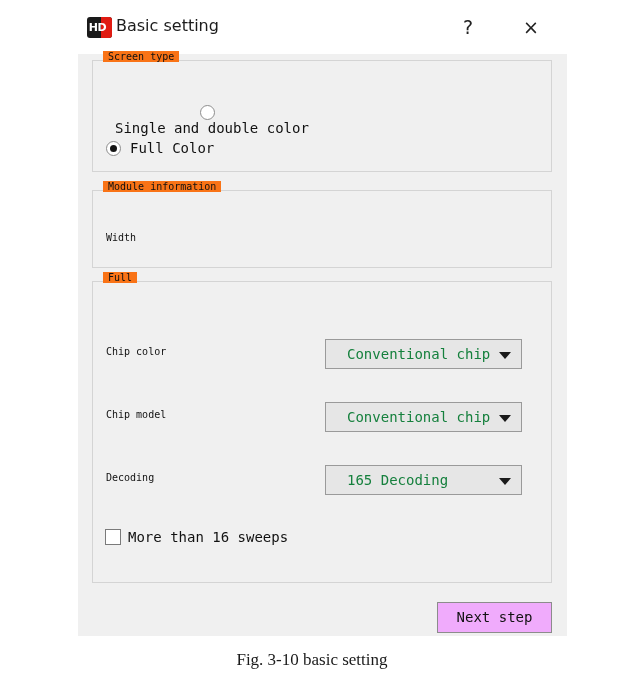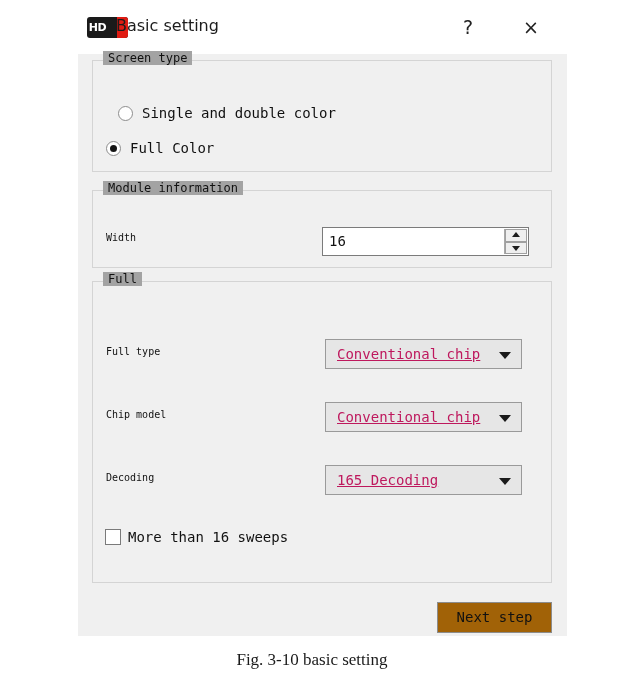--- a/index.html
+++ b/index.html
@@ -32,21 +32,21 @@
     left: 0; top: 0;
     width: 489px;
     height: 54px;
     background: #ffffff;
     box-sizing: border-box;
   }
   #app-icon {
     position: absolute;
     left: 9px;
     top: 17px;
-    width: 41px;
+    width: 25px;
     height: 21px;
     border-radius: 3px;
     background: #1a1a1a;
     overflow: hidden;
   }
   #app-icon .half-red {
     position: absolute;
     right: 0; top: 0;
     width: 11px; height: 21px;
     background: #e01b12;
@@ -103,24 +103,24 @@
   .groupbox {
     position: absolute;
     border: 1px solid #d4d4d4;
     box-sizing: border-box;
     background: transparent;
   }
   .group-title {
     position: absolute;
     top: -10px;
     left: 10px;
-    background: #a3a3a3;
+    background: #f97316;
     padding: 0 5px;
     font-family: "DejaVu Sans Mono", monospace;
-    font-size: 12px;
+    font-size: 10px;
     color: #111111;
     white-space: nowrap;
   }
 
   #group-screen-type { left: 14px; top: 60px; width: 460px; height: 112px; }
   #group-module-info { left: 14px; top: 190px; width: 460px; height: 78px; }
   #group-other       { left: 14px; top: 281px; width: 460px; height: 302px; }
 
   
   .field-label {
@@ -248,47 +248,46 @@
     height: 30px;
     width: 197px;
     left: 247px;
     border: 1px solid #9a9a9a;
     background: #e6e6e6;
     box-sizing: border-box;
     cursor: pointer;
   }
   .dropdown .dd-value {
     position: absolute;
-    left: 11px;
+    left: 21px;
     top: 6px;
     font-family: "DejaVu Sans Mono", monospace;
     font-size: 14px;
-    color: #be185d;
-    white-space: nowrap;
-    text-decoration: underline;
+    color: #15803d;
+    white-space: nowrap;
   }
   .dropdown .dd-arrow {
     position: absolute;
     right: 10px;
     top: 12px;
     width: 0; height: 0;
     border-left: 6px solid transparent;
     border-right: 6px solid transparent;
     border-top: 7px solid #1a1a1a;
   }
 
   
   #next-step-button {
     position: absolute;
     left: 359px;
     top: 602px;
     width: 115px;
     height: 31px;
     border: 1px solid #8c8c8c;
-    background: #a16207;
+    background: #f0abfc;
     box-sizing: border-box;
     font-family: "DejaVu Sans Mono", monospace;
     font-size: 14px;
     color: #111111;
     text-align: center;
     line-height: 29px;
     cursor: pointer;
   }
 
   
@@ -314,50 +313,39 @@
       <div class="hd-text">HD</div>
     </div>
     <div id="title-text">Basic setting</div>
     <div id="help-button">?</div>
     <div id="close-button">×</div>
   </div>
 
   <div id="group-screen-type" class="groupbox">
     <div class="group-title">Screen type</div>
   </div>
-  <div class="radio-row" style="left:40px; top:105px;">
+  <div class="radio-row" style="left:28px; top:105px;flex-direction:column;">
     <span class="radio-mark"></span>
     <span class="radio-label">Single and double color</span>
   </div>
   <div class="radio-row" style="left:28px; top:140px;">
     <span class="radio-mark checked"></span>
     <span class="radio-label">Full Color</span>
   </div>
 
   <div id="group-module-info" class="groupbox">
     <div class="group-title">Module information</div>
   </div>
   <div class="field-label" style="left:28px; top:232px;">Width</div>
-  <div id="width-spinbox">
-    <div id="width-value">16</div>
-    <div class="spin-btns">
-      <div class="spin-btn up">
-          <span class="arrow"></span>
-        </div>
-      <div class="spin-btn down">
-          <span class="arrow"></span>
-        </div>
-    </div>
-  </div>
 
   <div id="group-other" class="groupbox">
     <div class="group-title">Full</div>
   </div>
 
-  <div class="field-label" style="left:28px; top:346px;">Full type</div>
+  <div class="field-label" style="left:28px; top:346px;">Chip color</div>
   <div class="dropdown" style="top:339px;">
     <span class="dd-value">Conventional chip</span>
     <span class="dd-arrow"></span>
   </div>
 
   <div class="field-label" style="left:28px; top:409px;">Chip model</div>
   <div class="dropdown" style="top:402px;">
     <span class="dd-value">Conventional chip</span>
     <span class="dd-arrow"></span>
   </div>

